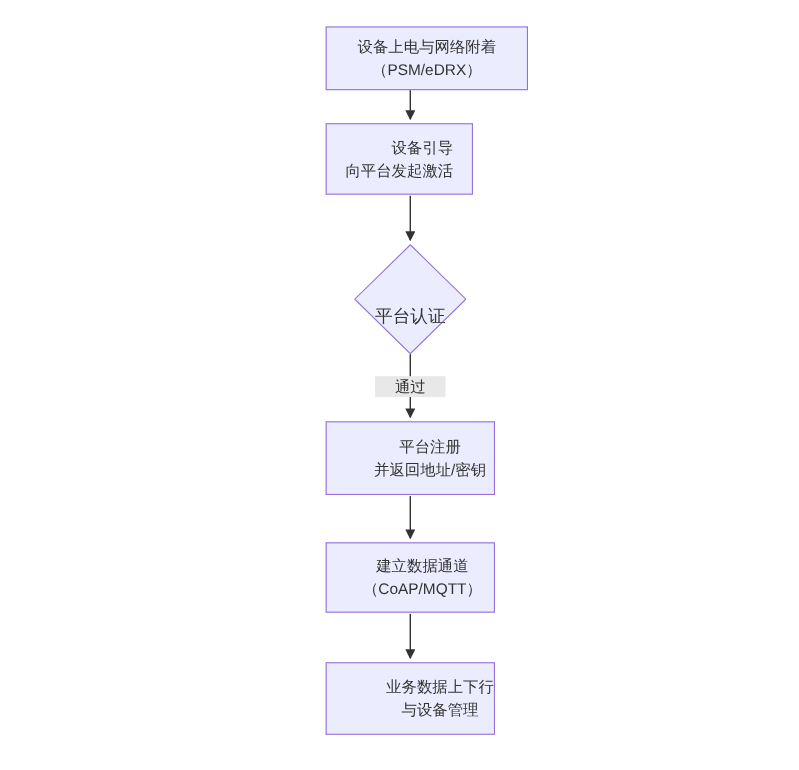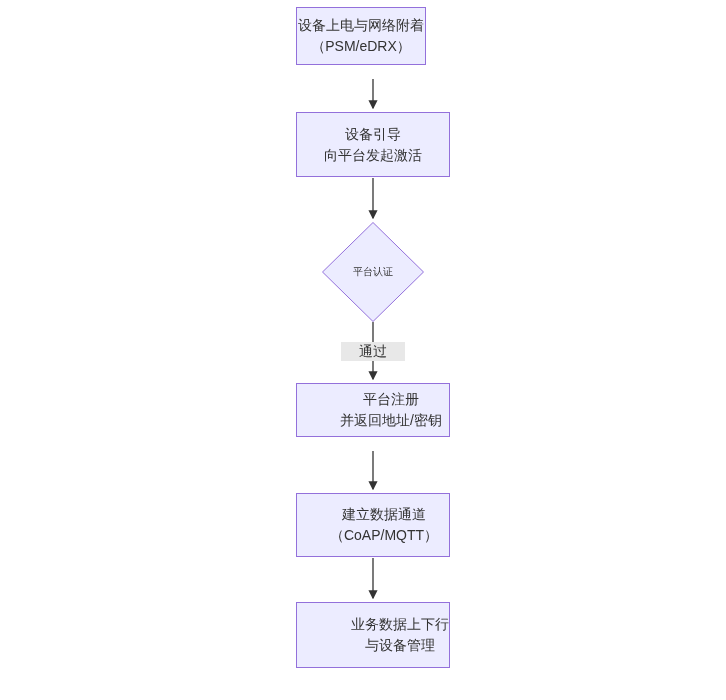--- a/index.html
+++ b/index.html
@@ -47,23 +47,23 @@
     color: var(--text);
     font-size: 14px;
     line-height: 21px;
     display: flex;
     align-items: center;
     justify-content: center;
     text-align: center;
     white-space: pre-line;
     box-sizing: border-box;
   }
-  .n1 { left: 296px; top: 7px;  width: 130px; height: 58px; }
-  .n2 { left: 296px; top: 112px; width: 154px; height: 65px; }
-  .n4 { left: 296px; top: 383px; width: 154px; height: 54px; padding-left: 36px; }
+  .n1 { left: 296px; top: 24px;  width: 184px; height: 58px; }
+  .n2 { left: 296px; top: 112px; width: 134px; height: 65px; text-align: right; }
+  .n4 { left: 296px; top: 383px; width: 154px; height: 67px; padding-left: 36px; }
   .n5 { left: 296px; top: 493px; width: 154px; height: 64px; padding-left: 22px; }
   .n6 { left: 296px; top: 602px; width: 154px; height: 66px; justify-content: flex-end; }
   .diamond-wrap {
     position: absolute;
     z-index: 2;
     left: 322px;
     top: 222px;
     width: 102px;
     height: 100px;
   }
@@ -74,28 +74,28 @@
     display: block;
   }
   .diamond-shape {
     fill: var(--node-fill);
     stroke: var(--node-border);
     stroke-width: 1;
   }
   .diamond-label {
     position: absolute;
     left: 0;
-    top: 0;
+    top: 16px;
     width: 100%;
     height: 100%;
     display: flex;
     align-items: center;
     justify-content: center;
     color: var(--text);
-    font-size: 10px;
+    font-size: 16px;
   }
   .edge-label {
     position: absolute;
     z-index: 3;
     left: 373px;
     top: 342px;
     transform: translateX(-50%);
     background: var(--edge-label-bg);
     color: var(--text);
     font-size: 14px;

